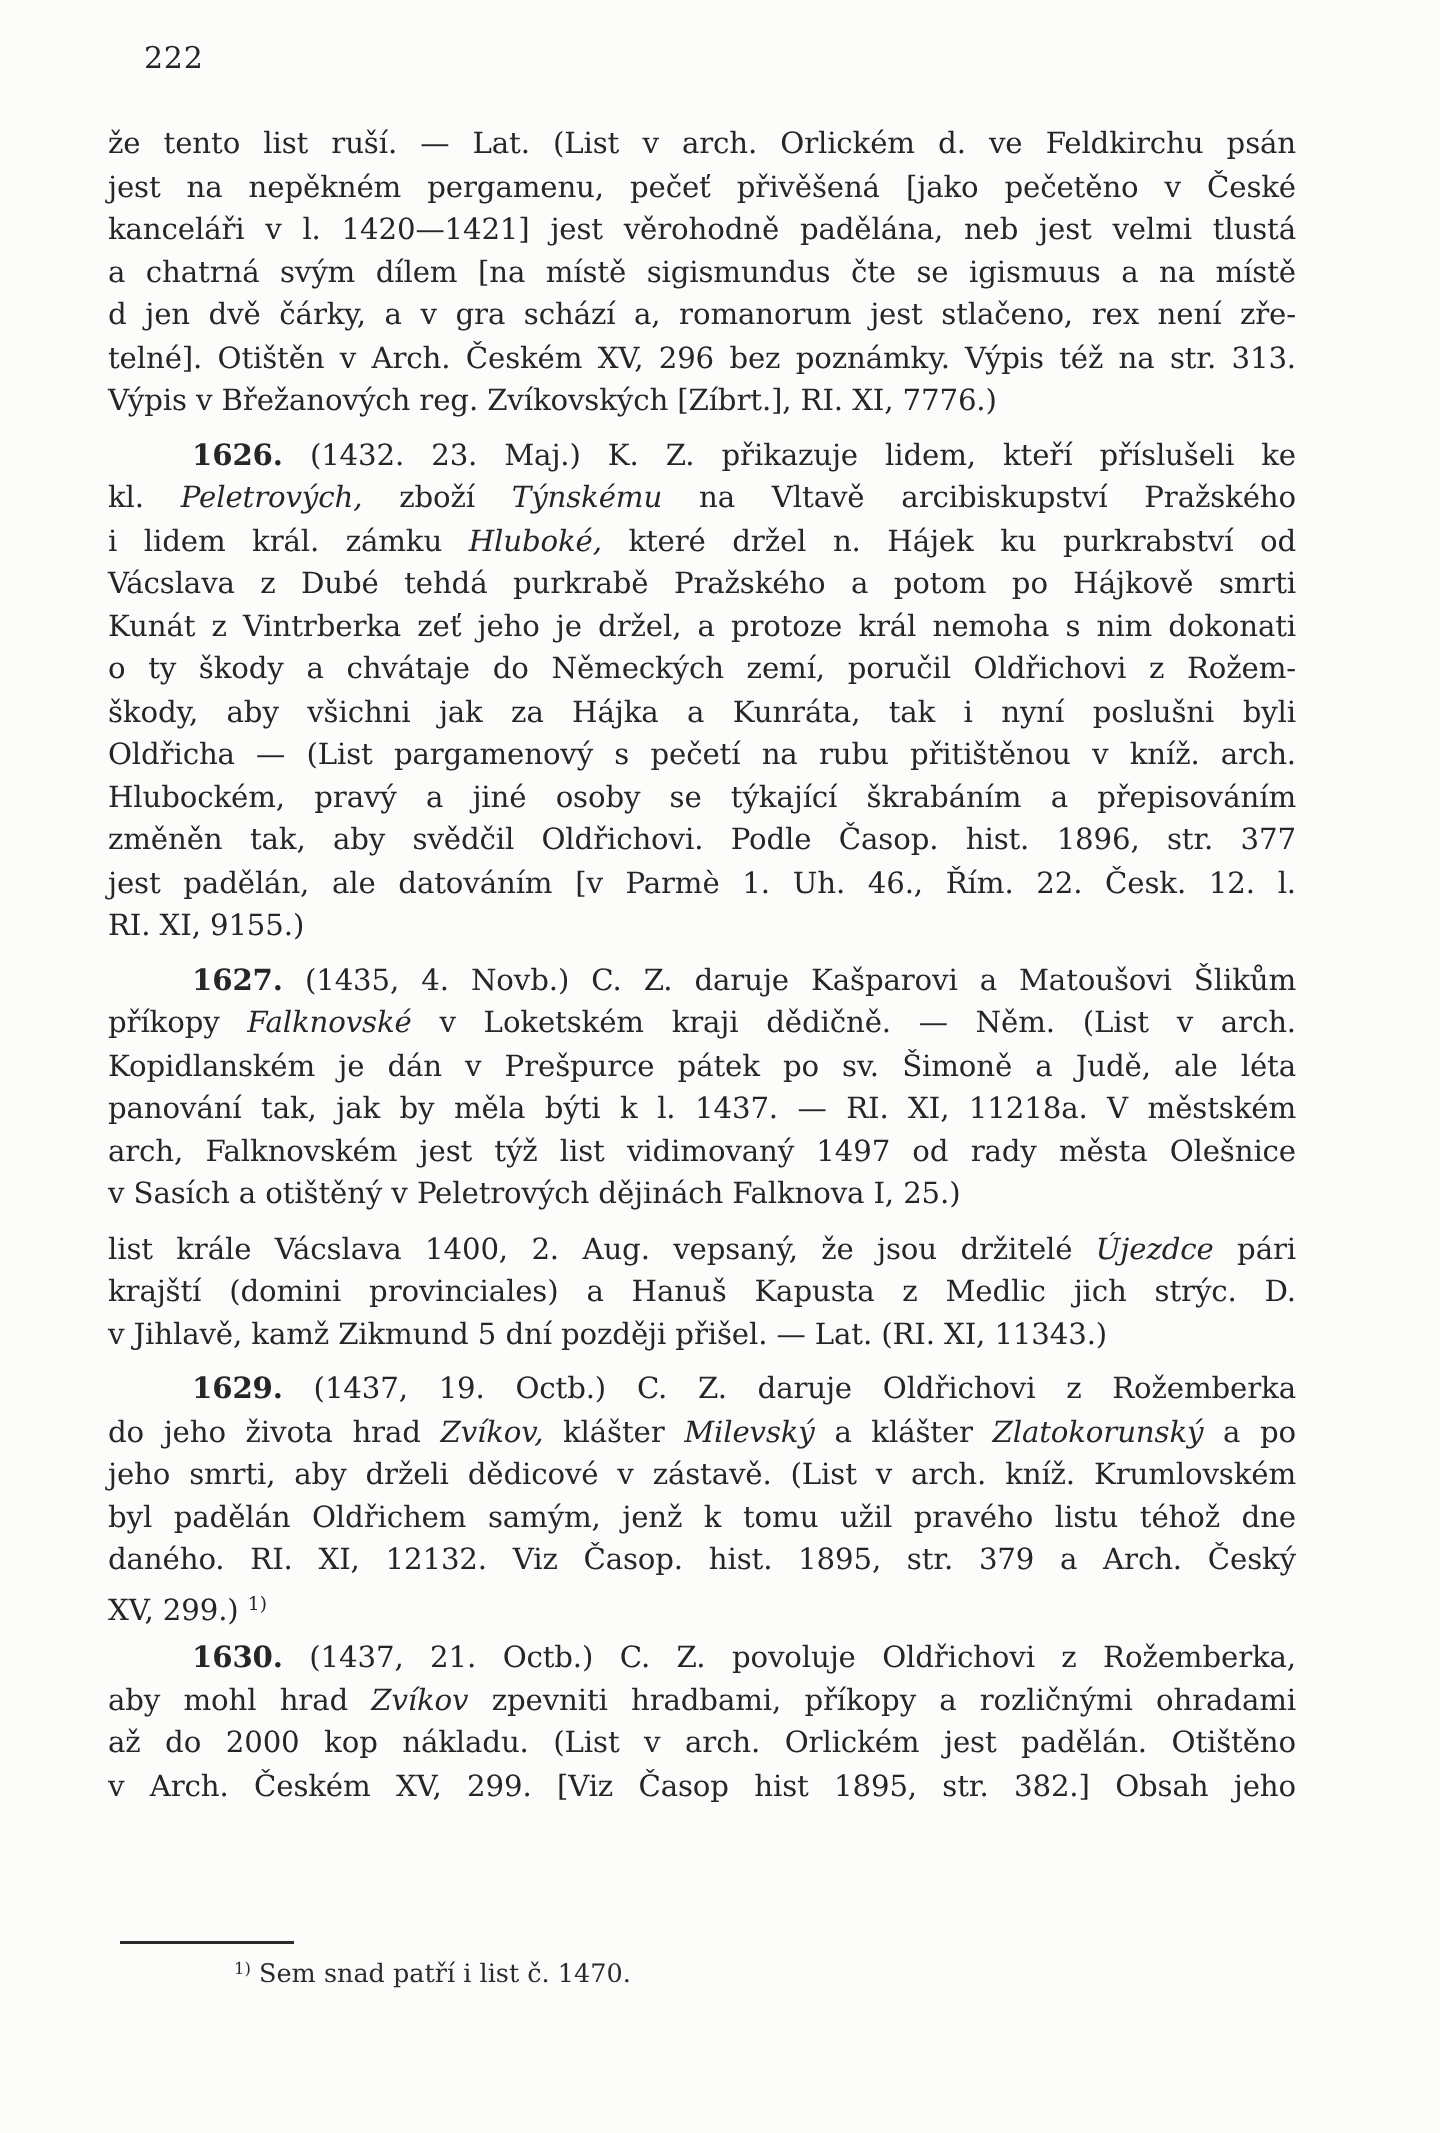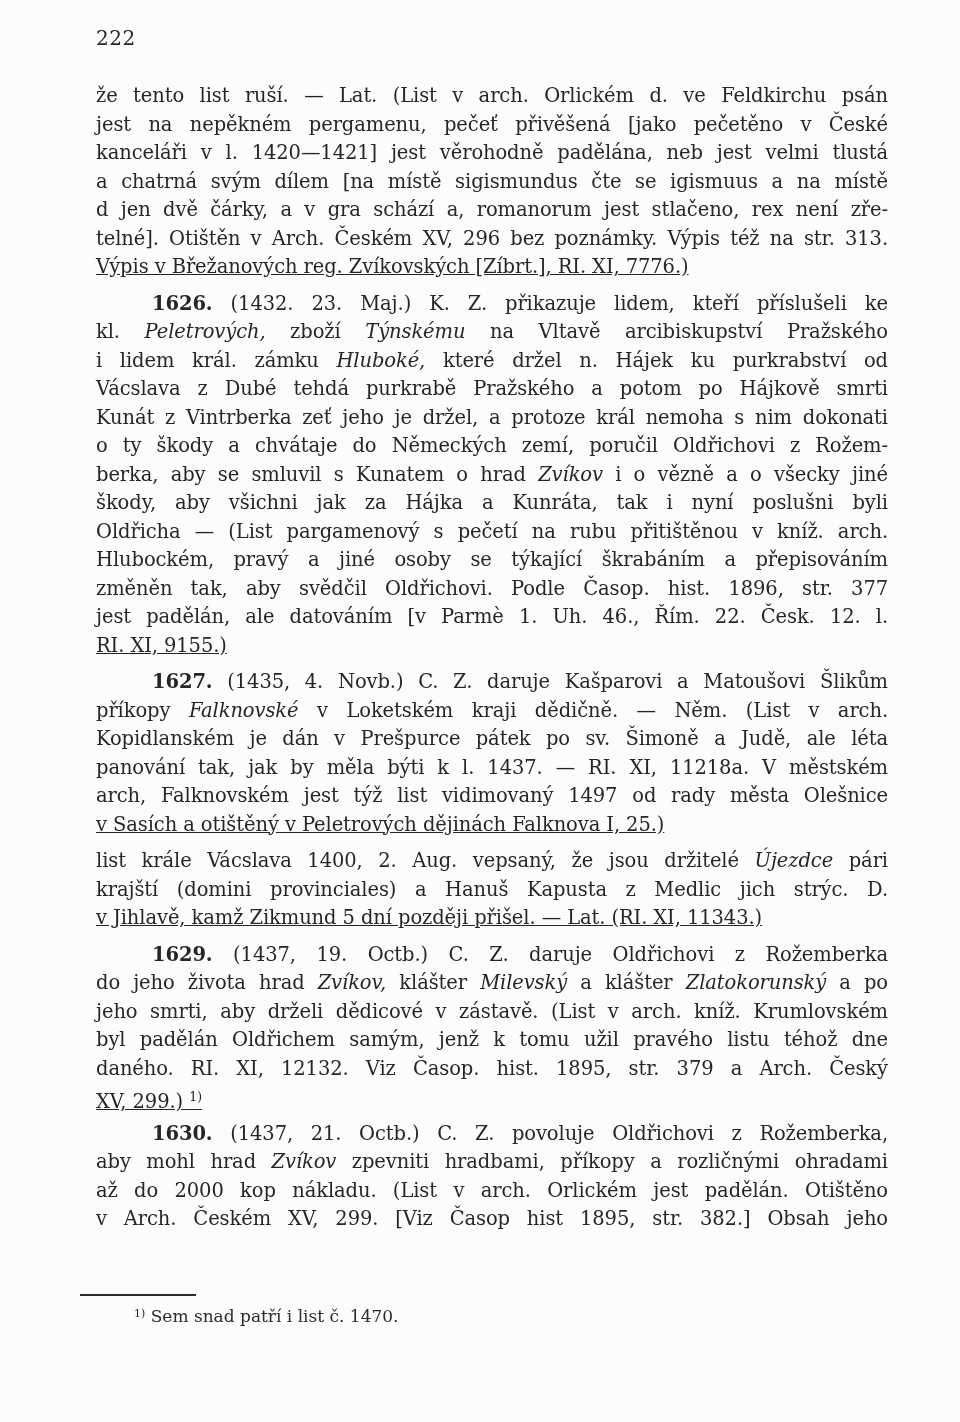--- a/index.html
+++ b/index.html
@@ -20,59 +20,58 @@
   }
   .page-number {
     position: absolute;
     left: 96px;
     top: 26px;
     font-size: 20px;
     letter-spacing: 0.5px;
   }
   .text-block {
     position: absolute;
-    left: 96px;
+    left: 72px;
     top: 82px;
     width: 792px;
   }
   .para { margin: 0; }
   .para + .para { margin-top: 8px; }
   .line {
     font-size: 19.5px;
     line-height: 28.5px;
     height: 28.5px;
     letter-spacing: -0.1px;
     text-align: justify;
     text-align-last: justify;
     white-space: nowrap;
   }
   .line.justified { white-space: normal; }
   .line.last {
     text-align-last: left;
     white-space: normal;
-    text-decoration: underline;
   }
   .line.first-indent { text-indent: 56px; }
   .seg-b { font-weight: bold; }
   .seg-i { font-style: italic; }
   .seg-sup {
     font-size: 12.5px;
     vertical-align: 7px;
     letter-spacing: 0;
   }
   .footnote-rule {
     position: absolute;
     left: 80px;
     top: 1294px;
     width: 116px;
     border-top: 2px solid #2b2b2b;
   }
   .footnote {
     position: absolute;
-    left: 134px;
+    left: 156px;
     top: 1306px;
     font-size: 17px;
     color: #2b2b2b;
   }
   .footnote .seg-sup {
     font-size: 11px;
     vertical-align: 5px;
   }
 </style>
 </head>
@@ -90,21 +89,20 @@
         <div class="line justified"><span class="seg-n">telné]. Otištěn v Arch. Českém XV, 296 bez poznámky. Výpis též na str. 313.</span></div>
         <div class="line last"><span class="seg-n">Výpis v Břežanových reg. Zvíkovských [Zíbrt.], RI. XI, 7776.)</span></div>
       </div>
       <div class="para">
         <div class="line justified first-indent"><span class="seg-b">1626.</span><span class="seg-n"> (1432. 23. Maj.) K. Z. přikazuje lidem, kteří příslušeli ke</span></div>
         <div class="line justified"><span class="seg-n">kl. </span><span class="seg-i">Peletrových,</span><span class="seg-n"> zboží </span><span class="seg-i">Týnskému</span><span class="seg-n"> na Vltavě arcibiskupství Pražského</span></div>
         <div class="line justified"><span class="seg-n">i lidem král. zámku </span><span class="seg-i">Hluboké,</span><span class="seg-n"> které držel n. Hájek ku purkrabství od</span></div>
         <div class="line justified"><span class="seg-n">Vácslava z Dubé tehdá purkrabě Pražského a potom po Hájkově smrti</span></div>
         <div class="line justified"><span class="seg-n">Kunát z Vintrberka zeť jeho je držel, a protoze král nemoha s nim dokonati</span></div>
         <div class="line justified"><span class="seg-n">o ty škody a chvátaje do Německých zemí, poručil Oldřichovi z Rožem-</span></div>
-        <div class="line justified"><span class="seg-n">berka, aby se smluvil s Kunatem o hrad </span><span class="seg-i">Zvíkov</span><span class="seg-n"> i o vězně a o všecky jiné</span></div>
         <div class="line justified"><span class="seg-n">škody, aby všichni jak za Hájka a Kunráta, tak i nyní poslušni byli</span></div>
         <div class="line justified"><span class="seg-n">Oldřicha — (List pargamenový s pečetí na rubu přitištěnou v kníž. arch.</span></div>
         <div class="line justified"><span class="seg-n">Hlubockém, pravý a jiné osoby se týkající škrabáním a přepisováním</span></div>
         <div class="line justified"><span class="seg-n">změněn tak, aby svědčil Oldřichovi. Podle Časop. hist. 1896, str. 377</span></div>
         <div class="line justified"><span class="seg-n">jest padělán, ale datováním [v Parmè 1. Uh. 46., Řím. 22. Česk. 12. l.</span></div>
         <div class="line last"><span class="seg-n">RI. XI, 9155.)</span></div>
       </div>
       <div class="para">
         <div class="line justified first-indent"><span class="seg-b">1627.</span><span class="seg-n"> (1435, 4. Novb.) C. Z. daruje Kašparovi a Matoušovi Šlikům</span></div>
         <div class="line justified"><span class="seg-n">příkopy </span><span class="seg-i">Falknovské</span><span class="seg-n"> v Loketském kraji dědičně. — Něm. (List v arch.</span></div>

